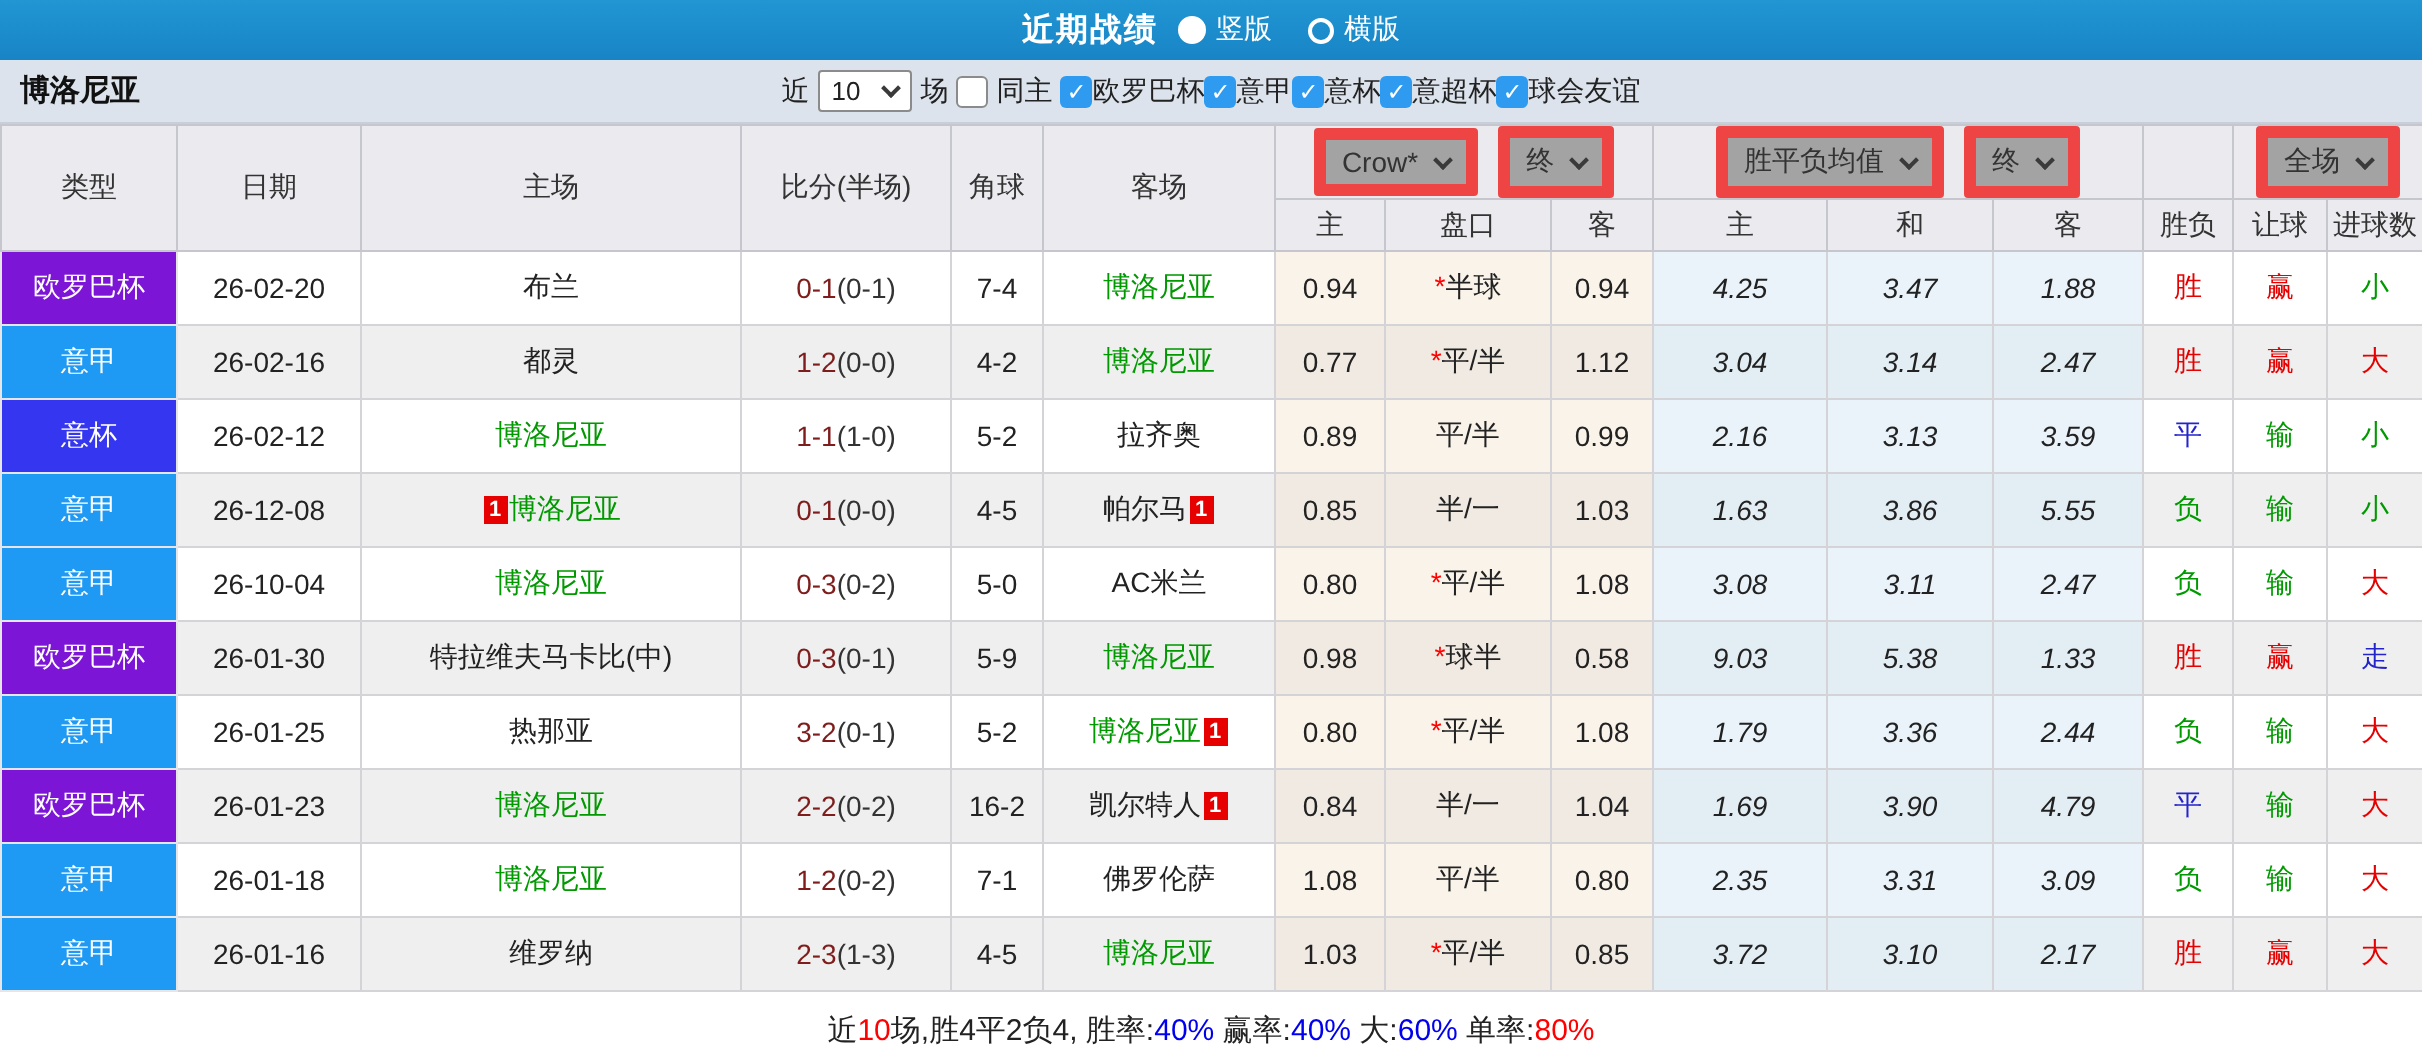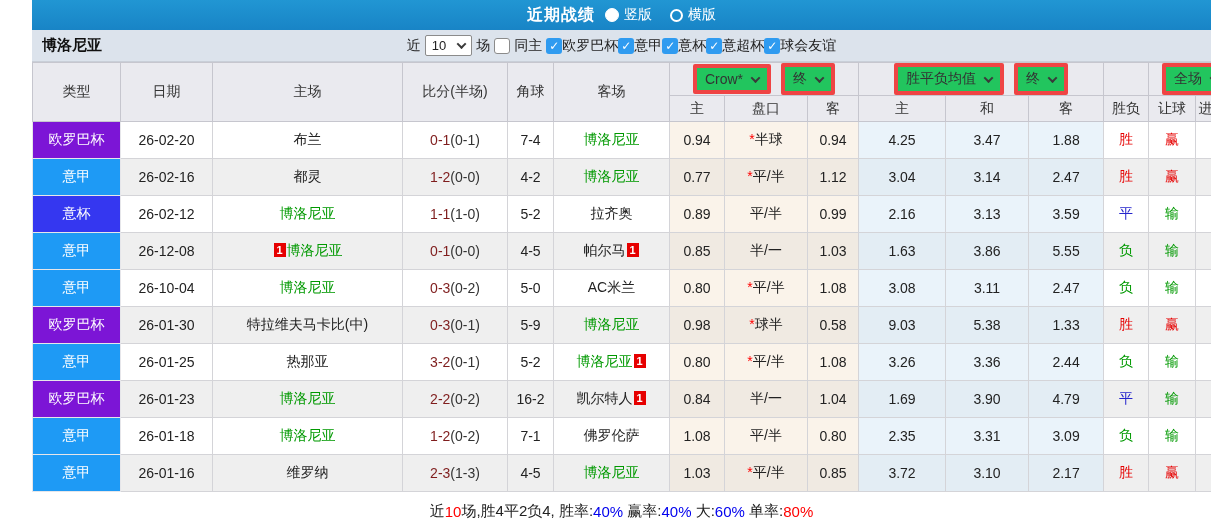--- a/index.html
+++ b/index.html
@@ -1,18 +1,18 @@
 <!DOCTYPE html>
 <html style="--topbar_blue: #1884c6; --topbar_blue_light: #2196d3; --filterbar_bg: #dce3ec; --header_bg: #eaeaef; --stripe_bg: #efefef; --europa_purple: #7c15d6; --serie_a_blue: #1e9af5; --coppa_blue: #3537f0; --cream_col_bg: #faf3ea; --avg_col_bg: #eaf3fa; --red: #e60000; --green: #009900; --blue: #2424cc; --link_blue: #0000ee; --checkbox_blue: #2f9bf0;"><head>
 <meta charset="utf-8">
 <style>
   * { box-sizing: border-box; }
   html,body { margin:0; padding:0; }
   body { font-family:"Liberation Sans","DejaVu Sans",sans-serif; background:#fff; }
-  .page { width:1211px; height:529px; background:#fff; overflow:hidden;padding-left:32px; }
+  .page { width:1211px; height:529px; background:#fff; overflow:hidden; }
 
   
   .topbar { height:30px; background:linear-gradient(var(--topbar_blue_light), var(--topbar_blue)); display:flex; align-items:center; justify-content:center; gap:10px; color:#fff; }
   .topbar-title { font-weight:bold; font-size:16px; letter-spacing:1px; }
   .radio-group { display:flex; align-items:center; gap:18px; font-size:14px; }
   .radio-opt { display:flex; align-items:center; gap:5px; cursor:pointer; }
   .radio { width:13px; height:13px; border-radius:50%; border:2px solid #fff; display:inline-block; }
   .radio.checked { background:#fff; border-width:1px; width:14px; height:14px; }
 
   
@@ -25,26 +25,26 @@
   .checkbox { width:16px; height:16px; border-radius:3px; background:var(--checkbox_blue); color:#fff; display:inline-flex; align-items:center; justify-content:center; font-size:12px; font-weight:bold; cursor:pointer; }
   .checkbox.unchecked { background:#fff; border:1px solid #8b8b8b; }
   .comp-item { display:inline-flex; align-items:center; }
 
   
   table { border-collapse:collapse; table-layout:fixed; width:1211px; text-align:center; font-size:14px; color:#222; }
   th, td { border:1px solid #d4d4d8; padding:0 2px; overflow:hidden; white-space:nowrap; }
   thead th { background:var(--header_bg); font-weight:normal; color:#333; border-color:#c6c6ce; }
   thead tr.hdr-top th { height:32px; }
   thead tr.hdr-bot th { height:26px; }
-  .hsel { display:inline-flex; align-items:center; gap:9px; background:#22c55e; border:4px solid #ef4444; border-radius:2px; padding:3px 8px; font-size:14px; cursor:pointer; }
+  .hsel { display:inline-flex; align-items:center; gap:9px; background:#a3a3a3; border:6px solid #ef4444; border-radius:2px; padding:3px 8px; font-size:14px; cursor:pointer; }
   .hsel-wrap { display:flex; align-items:center; justify-content:center; gap:10px; }
   tbody td { height:37px; }
   tbody tr:nth-child(even) td { background:var(--stripe_bg); }
   td.tint-cream { background:var(--cream_col_bg); }
-  td.tint-blue  { background:var(--avg_col_bg); }
+  td.tint-blue  { background:var(--avg_col_bg);font-style:italic; }
   tbody tr:nth-child(even) td.tint-cream { background:#f0eae2; }
   tbody tr:nth-child(even) td.tint-blue  { background:#e3edf4; }
   td.c-type { color:#fff; font-size:14px; border-color:#e6e6ea; }
   .t-europa { background:var(--europa_purple) !important; }
   .t-seriea { background:var(--serie_a_blue) !important; }
   .t-coppa  { background:var(--coppa_blue) !important; }
   .txt-red   { color:var(--red); }
   .txt-green { color:var(--green); }
   .txt-blue  { color:var(--blue); }
   .team-green { color:var(--green); }
@@ -289,21 +289,21 @@
         <tr>
           <td class="c-type t-seriea">意甲</td>
           <td>26-01-25</td>
           <td><span>热那亚</span></td>
           <td><span class="score-ft">3-2</span><span class="score-ht">(0-1)</span></td>
           <td>5-2</td>
           <td><span class="team-green">博洛尼亚</span><span class="card-badge">1</span></td>
           <td class="tint-cream">0.80</td>
           <td class="tint-cream"><span class="star">*</span><span>平/半</span></td>
           <td class="tint-cream">1.08</td>
-          <td class="tint-blue">3.26</td>
+          <td class="tint-blue">1.79</td>
           <td class="tint-blue">3.36</td>
           <td class="tint-blue">2.44</td>
           <td class="txt-green">负</td>
           <td class="txt-green">输</td>
           <td class="txt-red">大</td>
         </tr>
         <tr>
           <td class="c-type t-europa">欧罗巴杯</td>
           <td>26-01-23</td>
           <td><span class="team-green">博洛尼亚</span></td>

